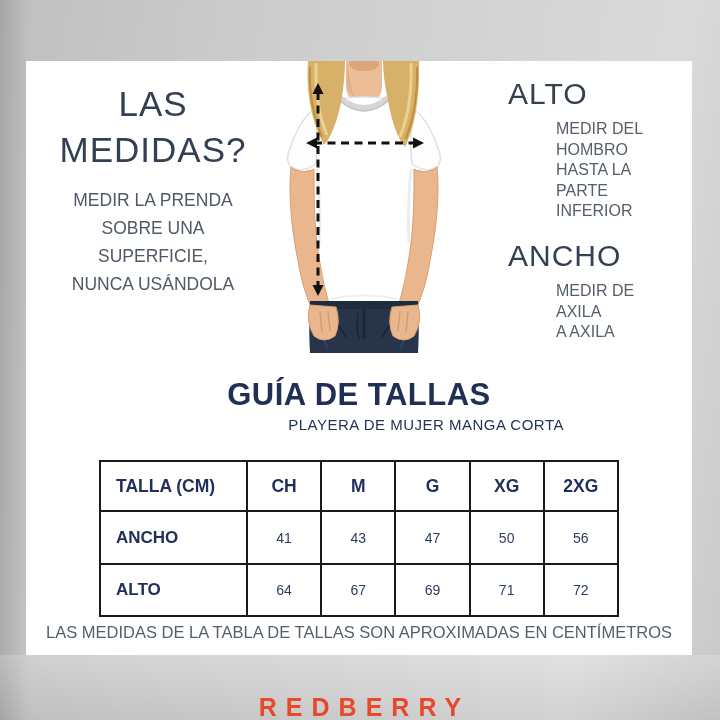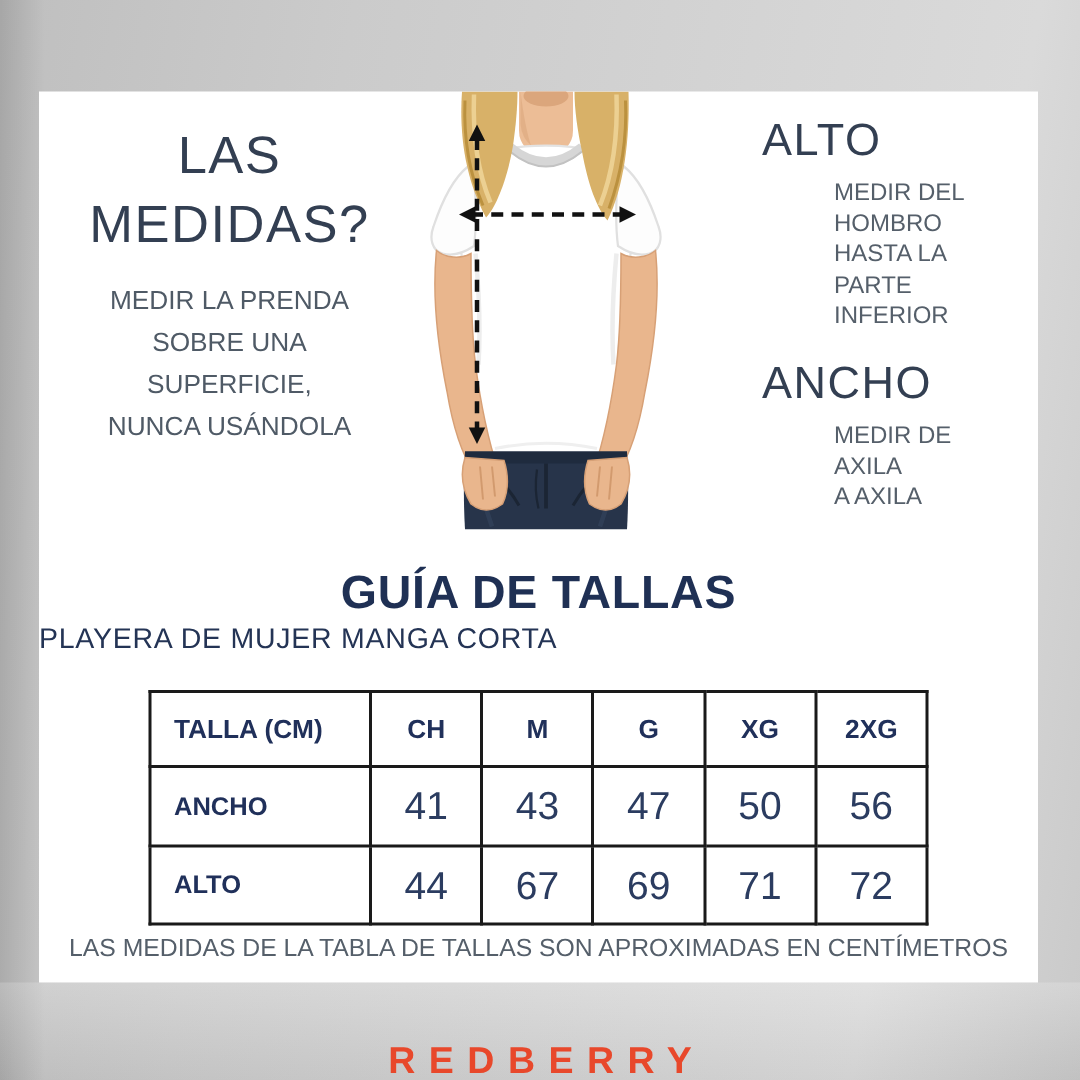--- a/index.html
+++ b/index.html
@@ -26,33 +26,33 @@
   
   .measure-block{position:absolute;left:482px;width:170px;color:#333f52;}
   .alto-block{top:16px;}
   .ancho-block{top:178px;}
   .m-title{font-size:30px;font-weight:300;letter-spacing:1px;color:#333f52;}
   .m-desc{margin-top:8px;font-size:16px;line-height:20.5px;color:#555f6a;margin-left:48px;}
 
   
   .guide-title{position:absolute;left:0;top:316px;width:666px;text-align:center;
     font-size:31px;font-weight:bold;color:#1f3054;letter-spacing:0.5px;}
-  .guide-subtitle{position:absolute;left:0;top:355px;width:538px;text-align:left;
-    font-size:19px;color:#243455;letter-spacing:0.5px;}
+  .guide-subtitle{position:absolute;left:0;top:355px;width:538px;text-align:right;
+    font-size:15px;color:#243455;letter-spacing:0.5px;}
 
   table.size-table{position:absolute;left:73px;top:399px;width:520px;
     border-collapse:collapse;table-layout:fixed;}
   .size-table td,.size-table th{border:2px solid #1a1a1a;padding:0;background:#fff;}
   .size-table tr.hdr{height:50px;}
   .size-table tr.r1{height:53px;}
   .size-table tr.r2{height:52px;}
   .size-table th{font-size:17.5px;font-weight:bold;color:#20305a;text-align:center;}
   .size-table th.first,.size-table td.first{width:130px;text-align:left;padding-left:15px;}
   .size-table td.lbl{font-size:17px;font-weight:bold;color:#20305a;}
-  .size-table td.val{font-size:26px;color:#2b3c60;text-align:center;}
+  .size-table td.val{font-size:14px;color:#2b3c60;text-align:center;}
 
   .footnote{position:absolute;left:0;top:562px;width:666px;text-align:center;
     font-size:16.5px;color:#555f6a;}
 
   .brand{position:absolute;left:0;top:693px;width:720px;text-align:center;
     font-size:25px;font-weight:bold;letter-spacing:9px;padding-left:9px;box-sizing:border-box;
     color:#e8482b;}
 </style>
 </head>
 <body>
@@ -172,21 +172,21 @@
       <tr class="r1">
         <td class="first lbl">ANCHO</td>
         <td class="val">41</td>
         <td class="val">43</td>
         <td class="val">47</td>
         <td class="val">50</td>
         <td class="val">56</td>
       </tr>
       <tr class="r2">
         <td class="first lbl">ALTO</td>
-        <td class="val">44</td>
+        <td class="val">64</td>
         <td class="val">67</td>
         <td class="val">69</td>
         <td class="val">71</td>
         <td class="val">72</td>
       </tr>
     </tbody>
       </table>
 
     <div class="footnote">LAS MEDIDAS DE LA TABLA DE TALLAS SON APROXIMADAS EN CENTÍMETROS</div>
   </div>

